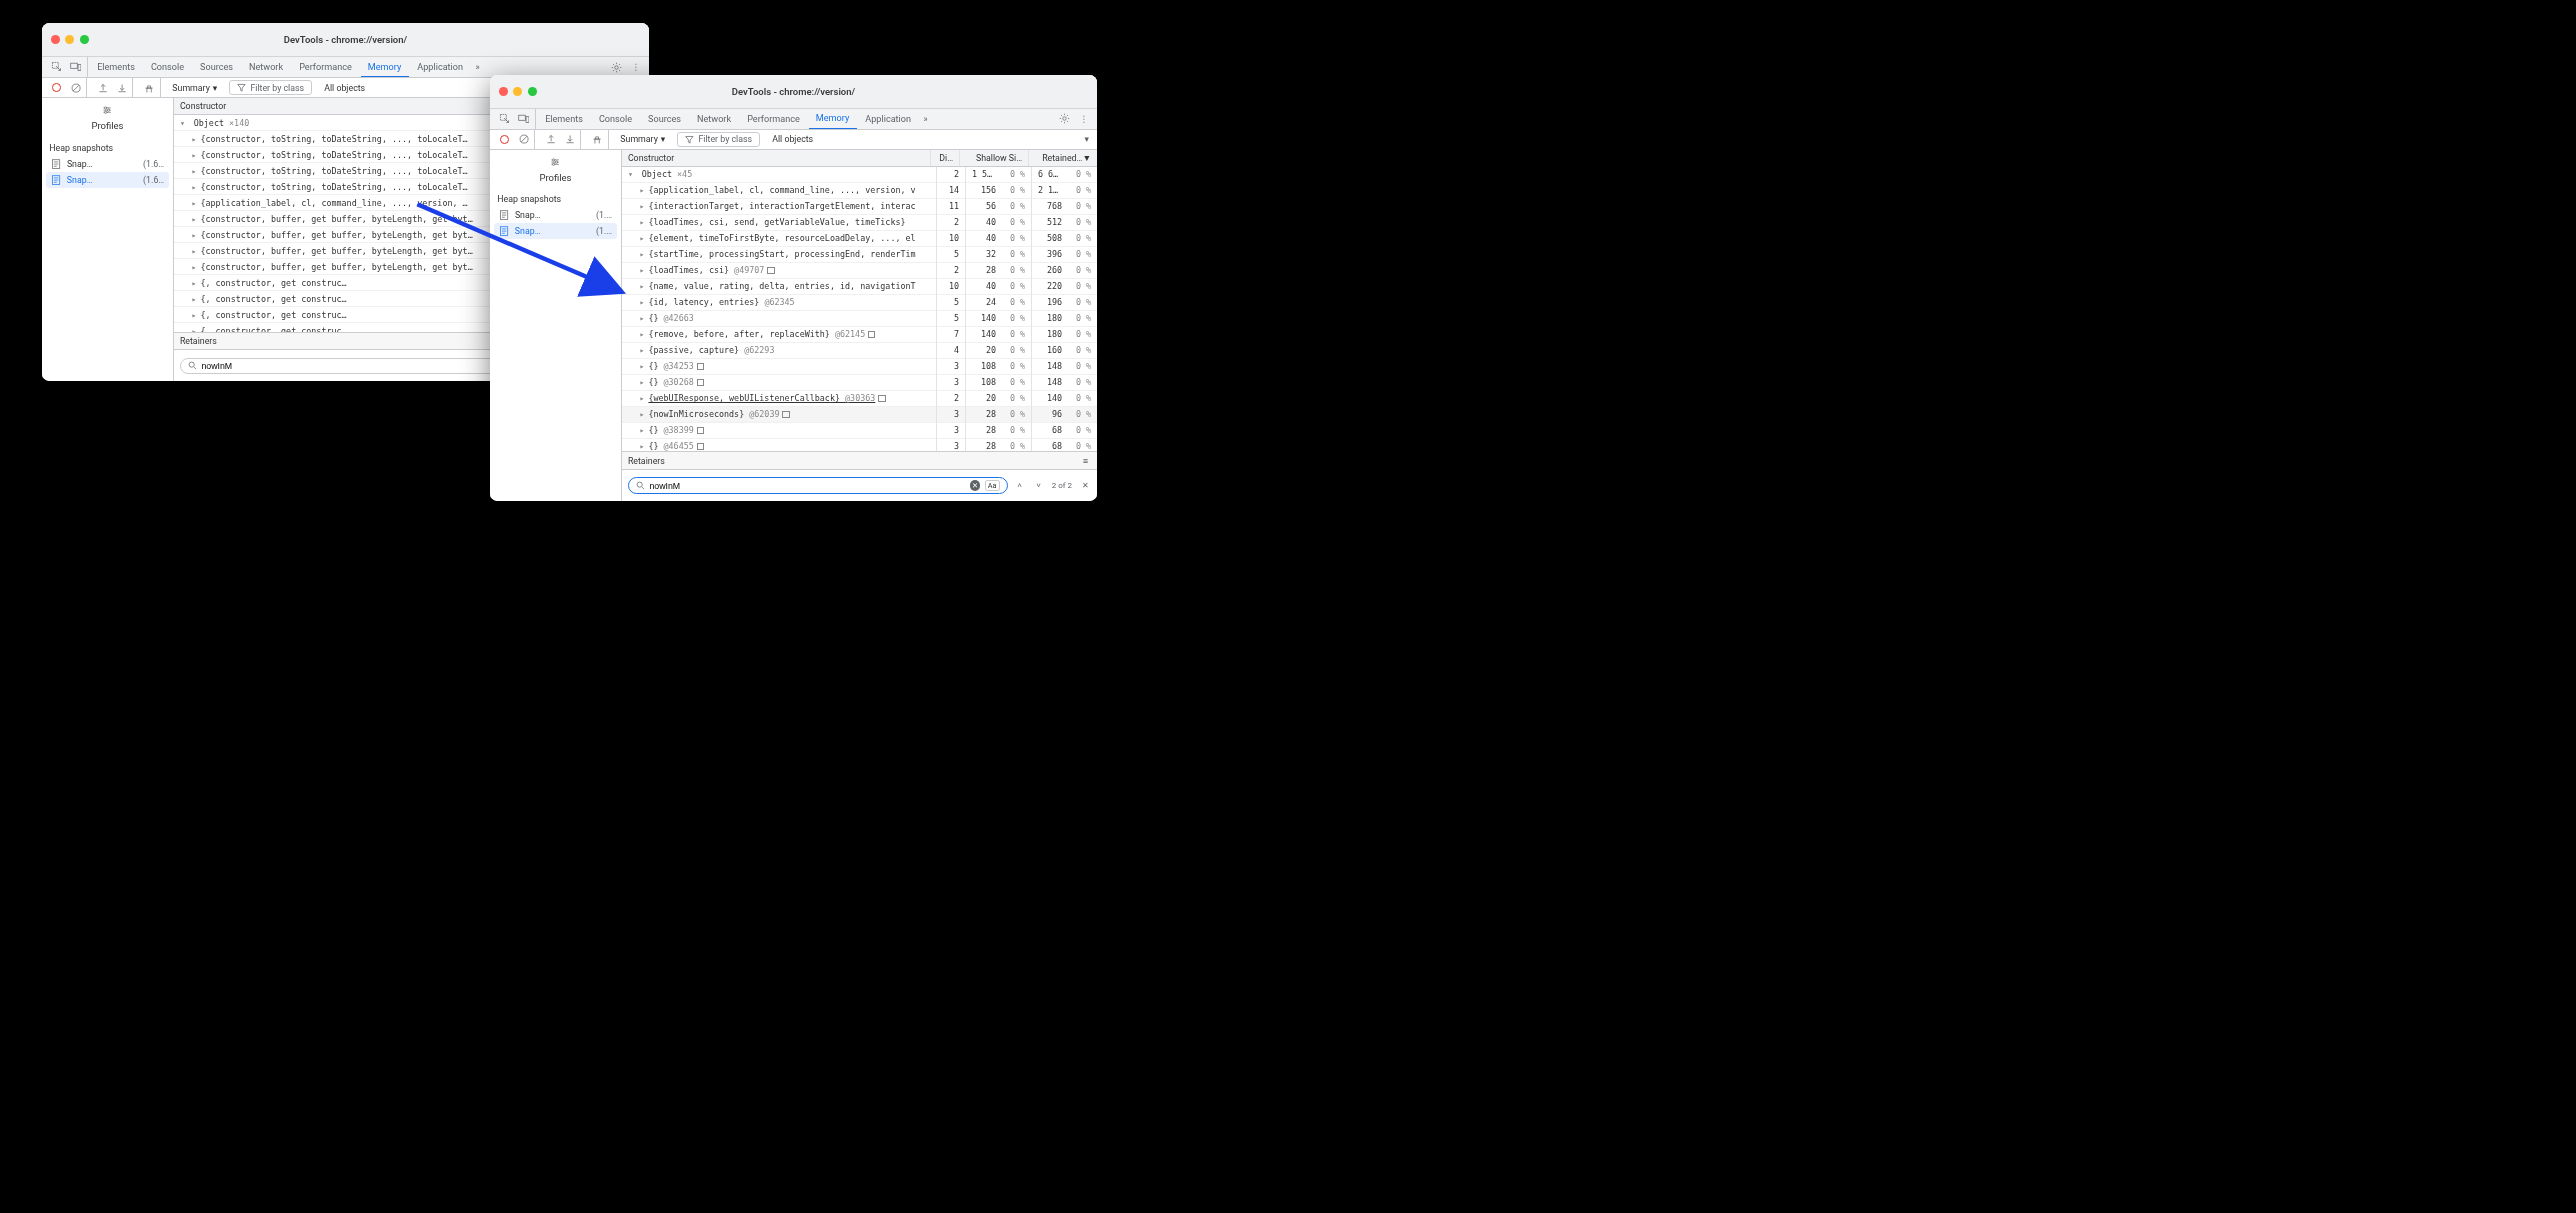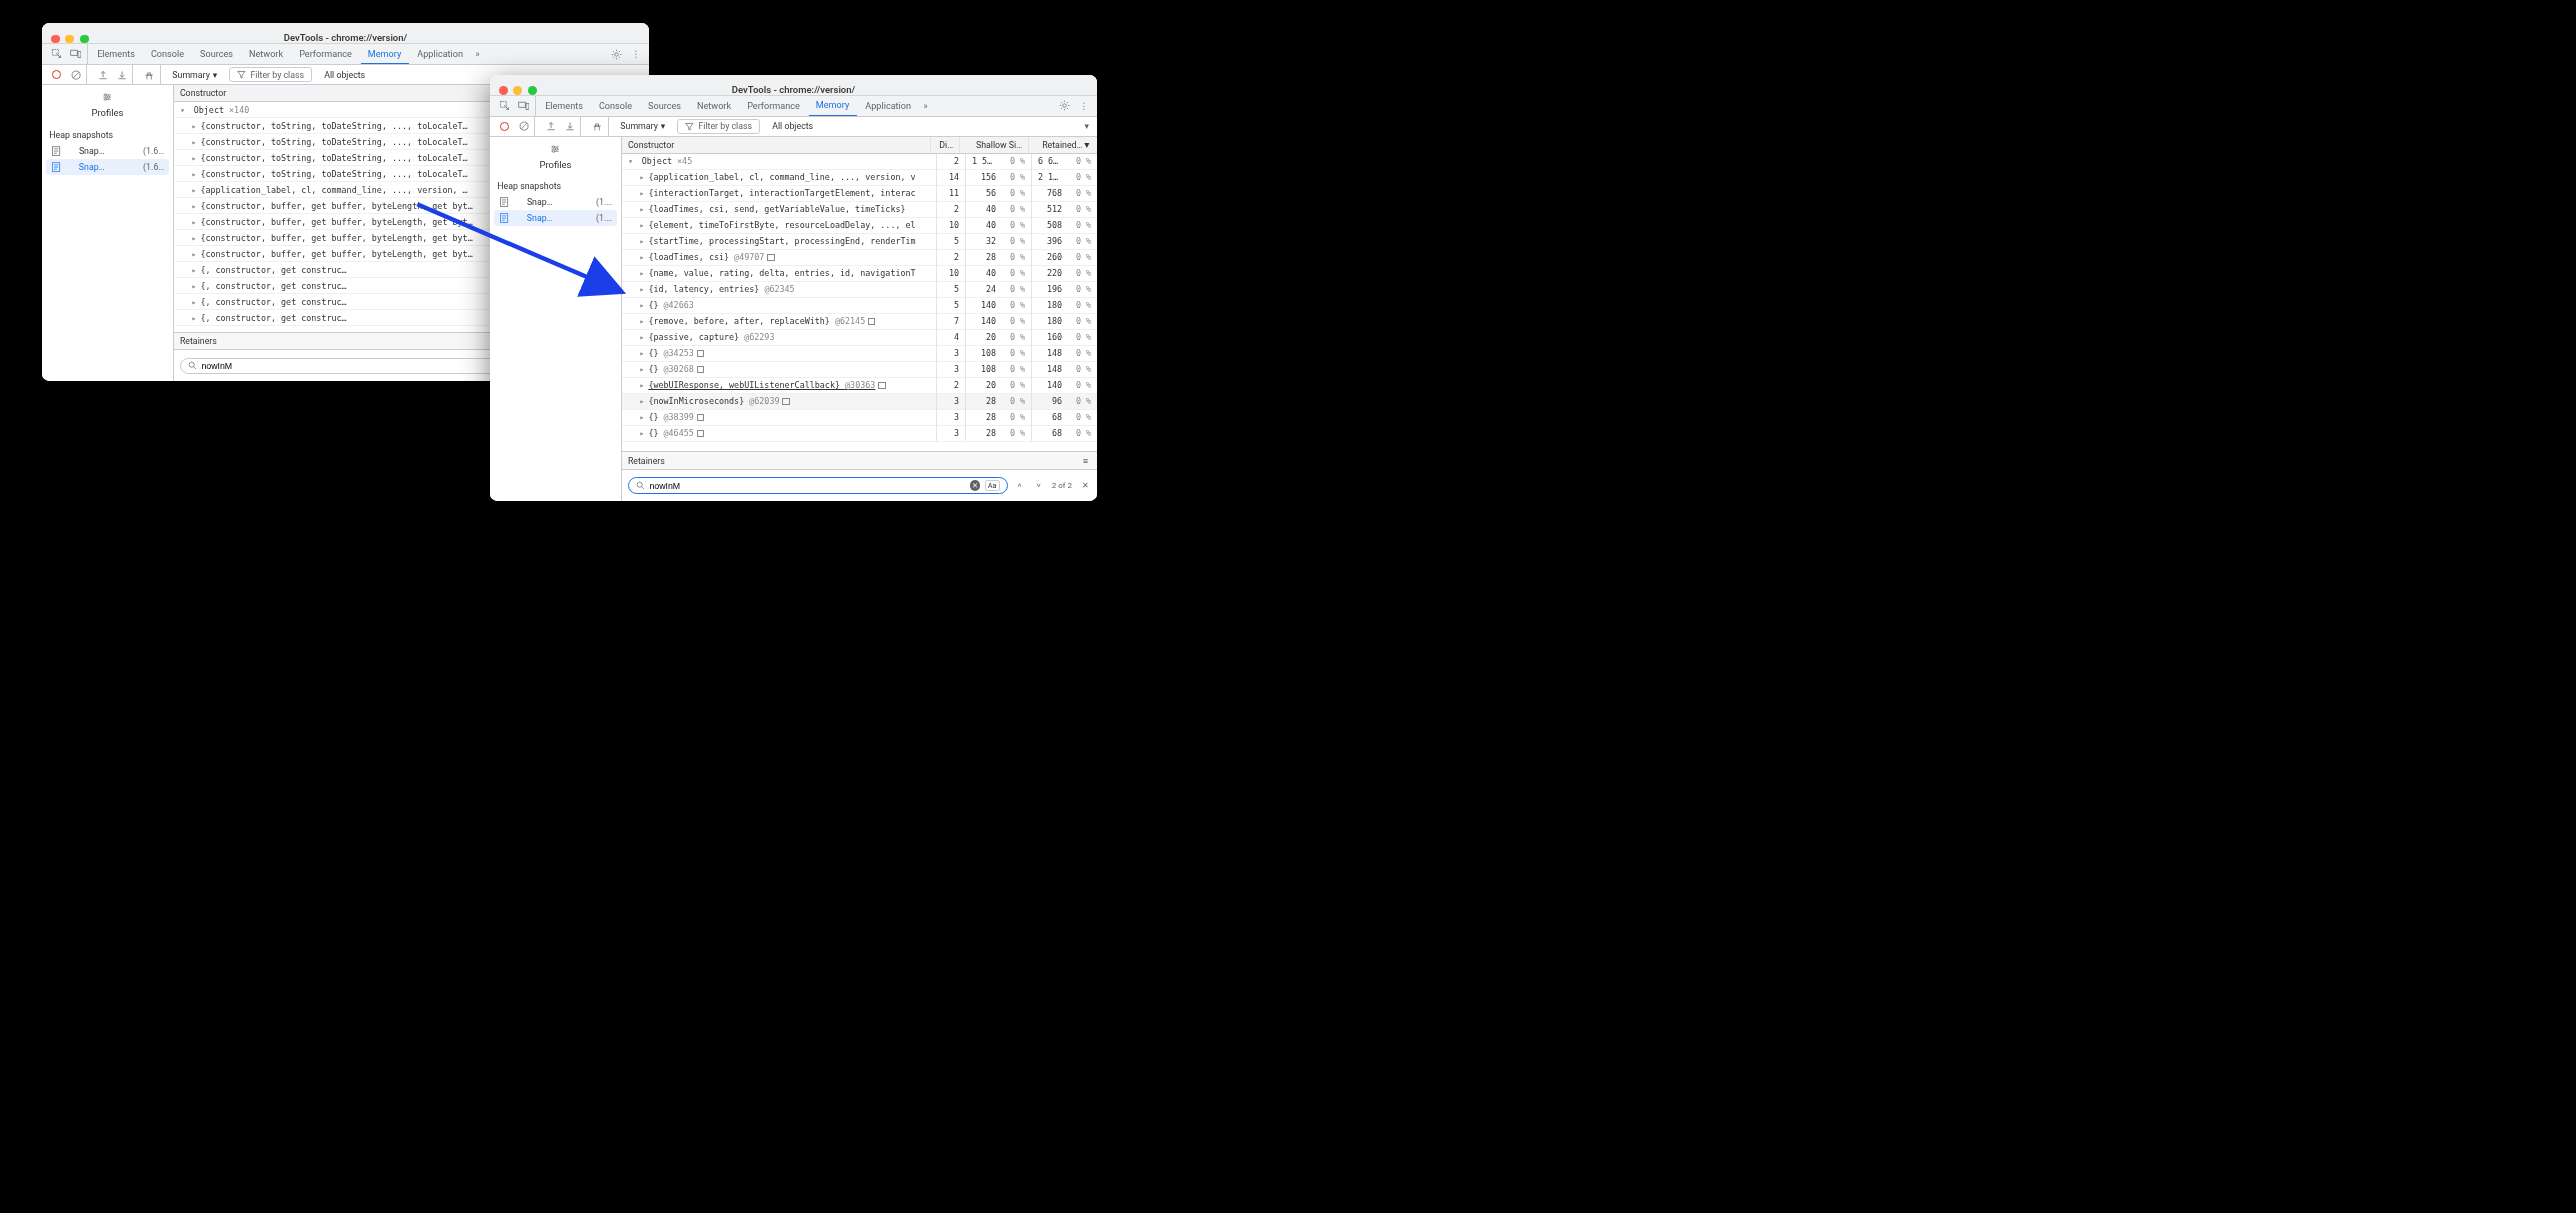--- a/index.html
+++ b/index.html
@@ -15,24 +15,24 @@
   .window {
     position: absolute;
     background: #fff;
     border-radius: 7.3px;
     box-shadow: 0 7.3px 29px rgba(0,0,0,0.5);
     overflow: hidden;
     display: flex;
     flex-direction: column;
   }
   .titlebar {
-    height: 21px;
+    height: 34px;
     background: #f0f1f3;
     display: flex;
-    align-items: flex-end;
+    align-items: center;
     padding: 0 8.8px;
     position: relative;
     border-bottom: 0.7px solid #d4d4d5;
   }
   .traffic-lights { display: flex; gap: 5.9px; }
   .traffic-light { width: 8.8px; height: 8.8px; border-radius: 50%; }
   .tl-red { background: #ff5f57; }
   .tl-yellow { background: #febc2e; }
   .tl-green { background: #28c840; }
   .title-text {
@@ -77,21 +77,21 @@
     display:flex; flex-direction:column;
   }
   .sidebar-hdr { display:flex; align-items:center; gap:4px; padding:5.9px 7.3px; font-size:9.5px; color:#333;flex-direction:column; }
   .sidebar-section-label { padding:5.9px 7.3px 2.9px; font-size:8.8px; color:#333; }
   .sidebar-item {
     display:flex; align-items:center; gap:5.9px; padding:2.9px 8.8px;
     font-size:8.8px; cursor:pointer; white-space:nowrap;
   }
   .sidebar-item.selected { background:#e8f0fe; color:#1a73e8; border-radius:2.9px; margin:0 4.4px; padding:2.9px 4.4px; }
   .snap-icon { width:10.2px; height:10.2px; display:inline-flex; }
-  .snap-name { overflow:hidden; text-overflow:ellipsis; flex:1;margin-left:12px; }
+  .snap-name { overflow:hidden; text-overflow:ellipsis; flex:1; }
   .snap-size { color:#5f6368; }
   .content { flex:1; display:flex; flex-direction:column; min-width:0; }
   .grid-header, .grid-row { display:flex; }
   .grid-header {
     background:#f1f3f4; border-bottom:0.7px solid #cacccf;
     font-size:8.8px; color:#333;
   }
   .col { padding:2.9px 5.9px; overflow:hidden; white-space:nowrap; text-overflow:ellipsis; }
   .col-constructor { flex:1; }
   .col-num { width:37px; text-align:right; border-left:0.7px solid #e1e3e5; }

